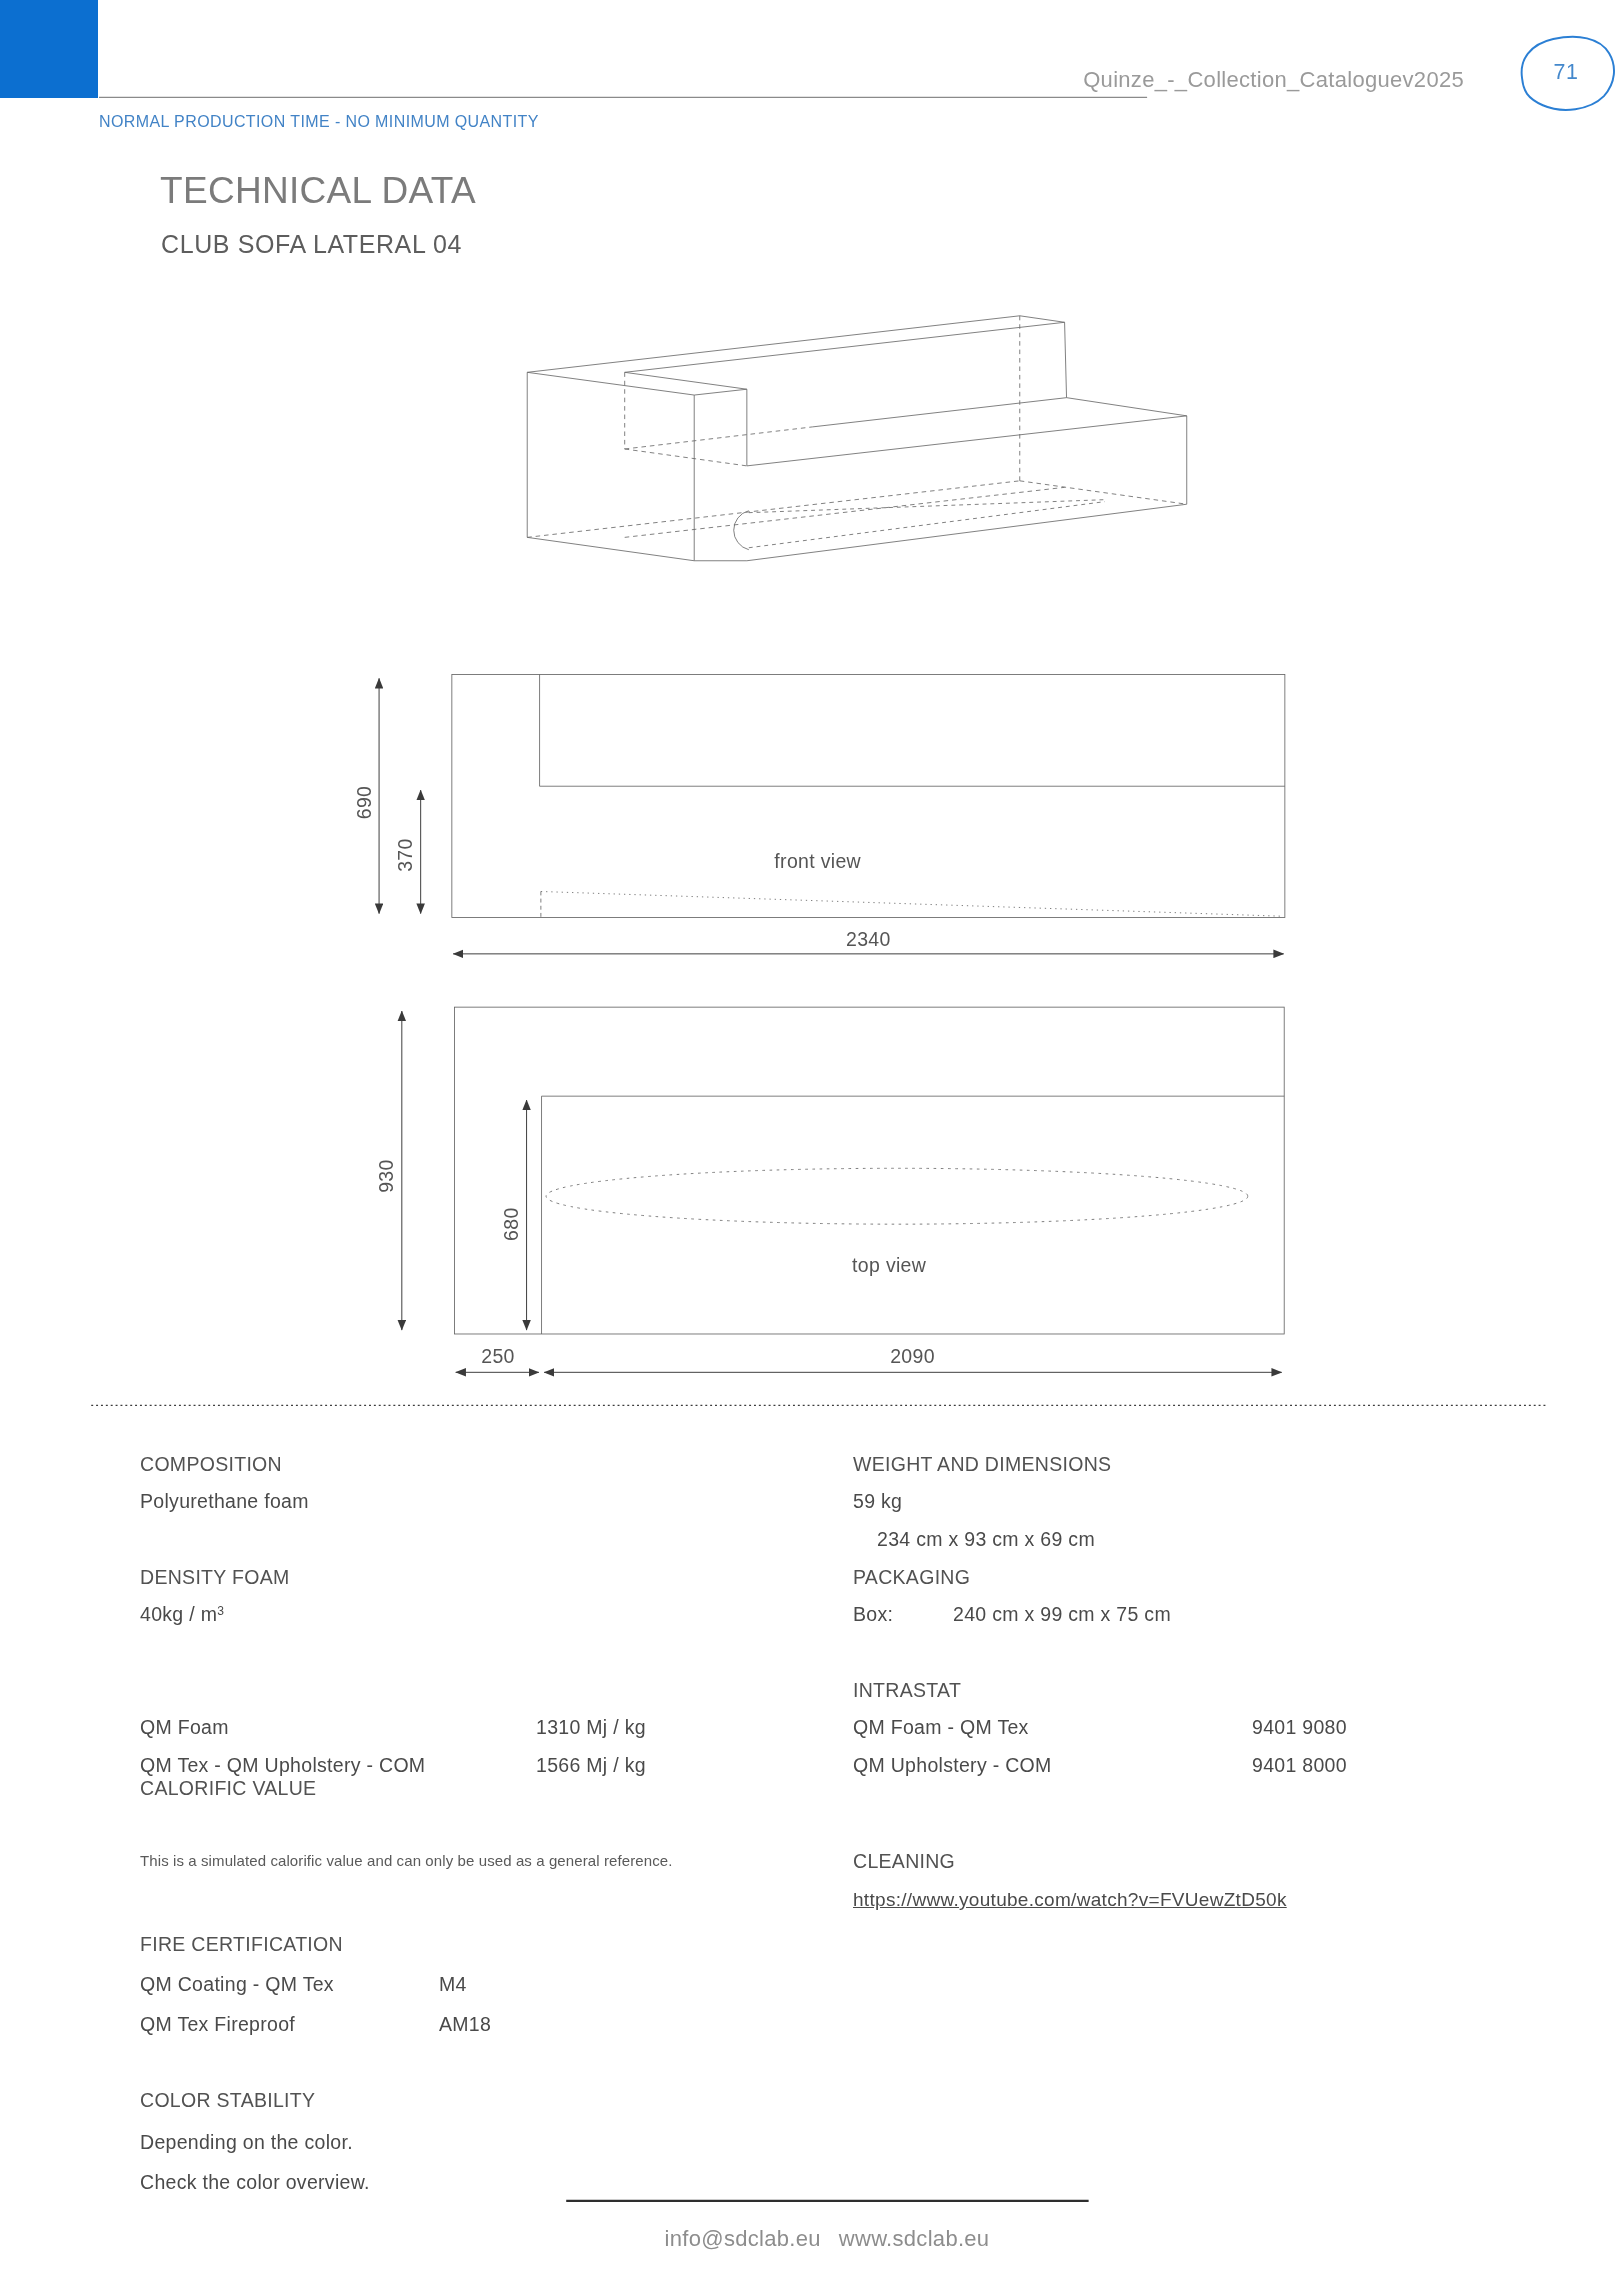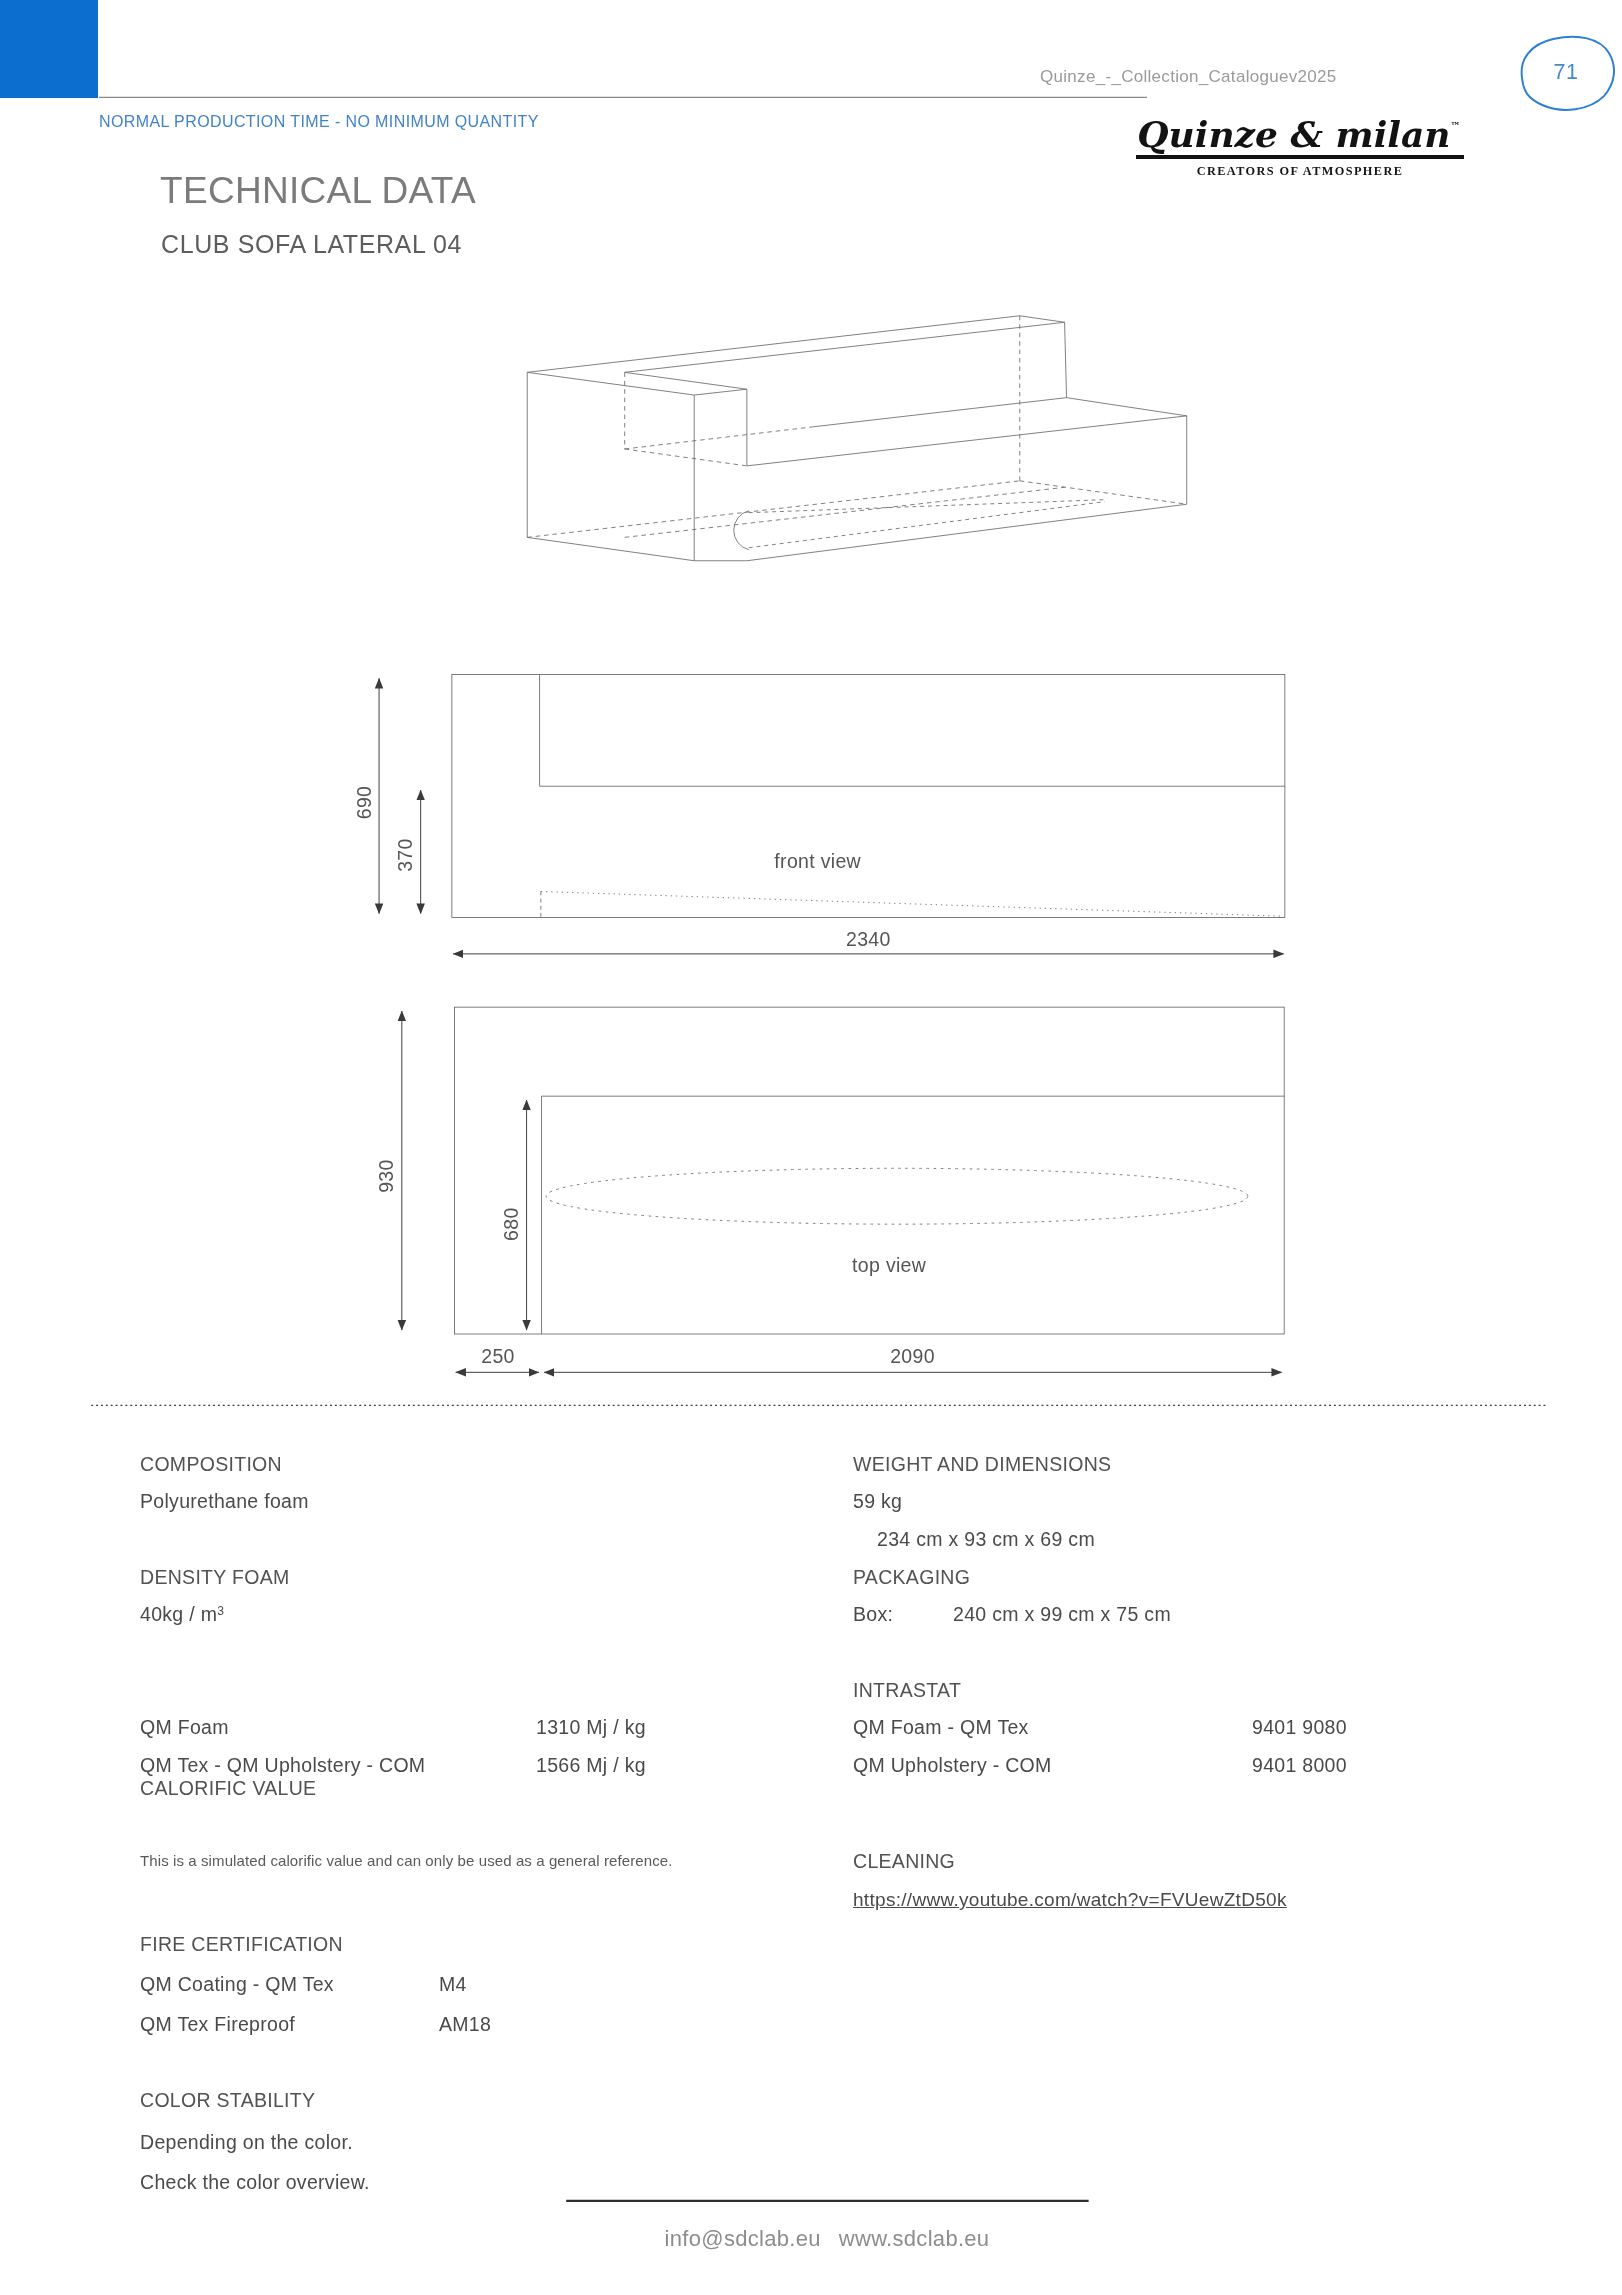--- a/index.html
+++ b/index.html
@@ -5,21 +5,21 @@
   html,body{margin:0;padding:0;background:#ffffff;}
   #page{position:relative;width:1623px;height:2295px;background:#ffffff;overflow:hidden;
         font-family:"Liberation Sans",sans-serif;}
   .t{position:absolute;white-space:nowrap;font-size:19.5px;color:#4a4a4a;letter-spacing:0.3px;line-height:1.2;}
   .hd{color:#525252;}
   .small{font-size:15px;color:#5a5a5a;letter-spacing:0.1px;}
   .blue-square{position:absolute;left:0;top:0;width:98px;height:98px;background:#0c6fd0;}
   .prod-note{left:99px;top:112px;font-size:16px;color:#4283c6;letter-spacing:0.4px;}
   .page-title{left:160px;top:169px;font-size:37px;color:#7b7b7b;letter-spacing:0.3px;}
   .product-name{left:161px;top:229px;font-size:25px;color:#5d5d5d;letter-spacing:0.6px;}
-  .filename{left:1040px;top:67px;width:424px;font-size:17px;color:#9a9a9a;letter-spacing:0.3px;}
+  .filename{left:1040px;top:67px;width:424px;text-align:right;font-size:22px;color:#9a9a9a;letter-spacing:0.3px;}
   .logo-wrap{position:absolute;left:1113px;top:116px;width:374px;text-align:center;}
   .logo-script{display:inline-block;font-family:"DejaVu Serif",serif;font-style:italic;font-weight:bold;
                font-size:36px;color:#121212;letter-spacing:0px;border-bottom:4.5px solid #121212;
                padding:0 3.9px 1.3px 1.3px;line-height:1.05;}
   .logo-script sup{font-size:9.7px;vertical-align:18px;letter-spacing:0;}
   .logo-tagline{margin-top:4.5px;font-family:"Liberation Serif",serif;font-weight:bold;font-size:12.3px;
                 color:#161616;letter-spacing:1.4px;}
   .badge-num{position:absolute;left:1514px;top:60px;width:104px;text-align:center;
              font-size:21.4px;color:#4488cc;letter-spacing:0.6px;}
   .link{color:#4a4a4a;text-decoration:underline;}
@@ -34,24 +34,20 @@
 
 <div id="page">
 
   <div class="blue-square"></div>
   <div class="t prod-note">NORMAL PRODUCTION TIME - NO MINIMUM QUANTITY</div>
   <div class="t page-title">TECHNICAL DATA</div>
   <div class="t product-name">CLUB SOFA LATERAL 04</div>
   <div class="t filename">Quinze_-_Collection_Cataloguev2025</div>
   <div class="t badge-num">71</div>
 
-  <div class="logo-wrap">
-    <div class="logo-script"><span>Quinze &amp; milan</span><sup>™</sup></div>
-    <div class="logo-tagline">CREATORS OF ATMOSPHERE</div>
-  </div>
 
   <svg width="1623" height="2295" viewBox="0 0 2497 3532">
     <defs>
       <marker id="ar" viewBox="0 0 10 8" refX="9.5" refY="4" markerWidth="11" markerHeight="9" orient="auto-start-reverse">
         <path d="M0,0 L10,4 L0,8 z" fill="#3a3a3a"></path>
       </marker>
     </defs>
 
     <line x1="152" y1="150" x2="1765" y2="150" stroke="#8a8a8a" stroke-width="2"></line>
 

